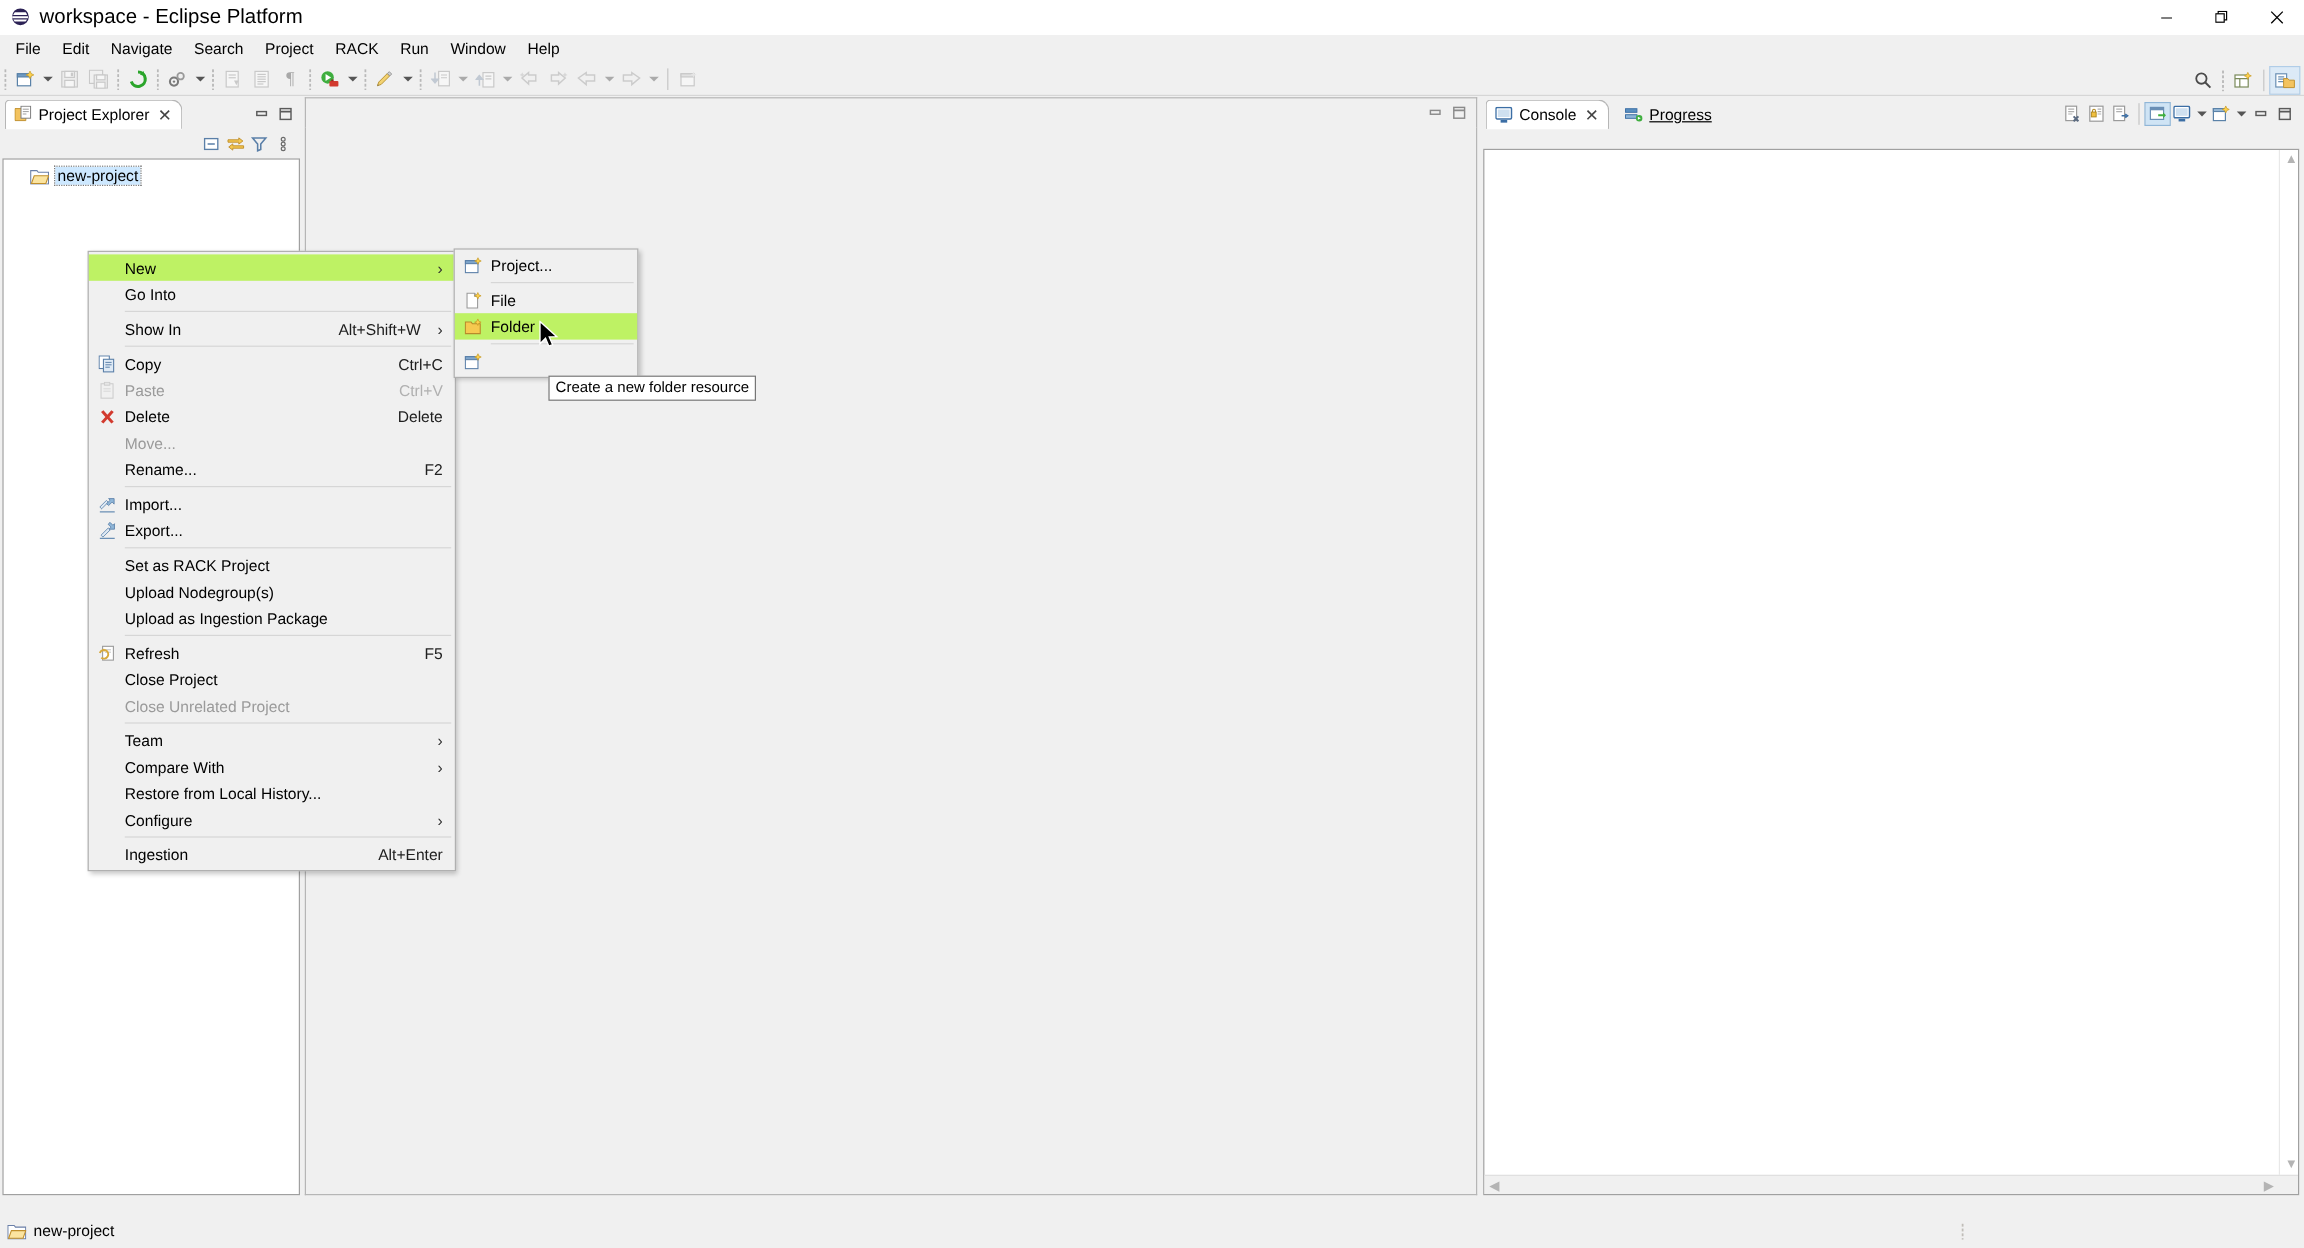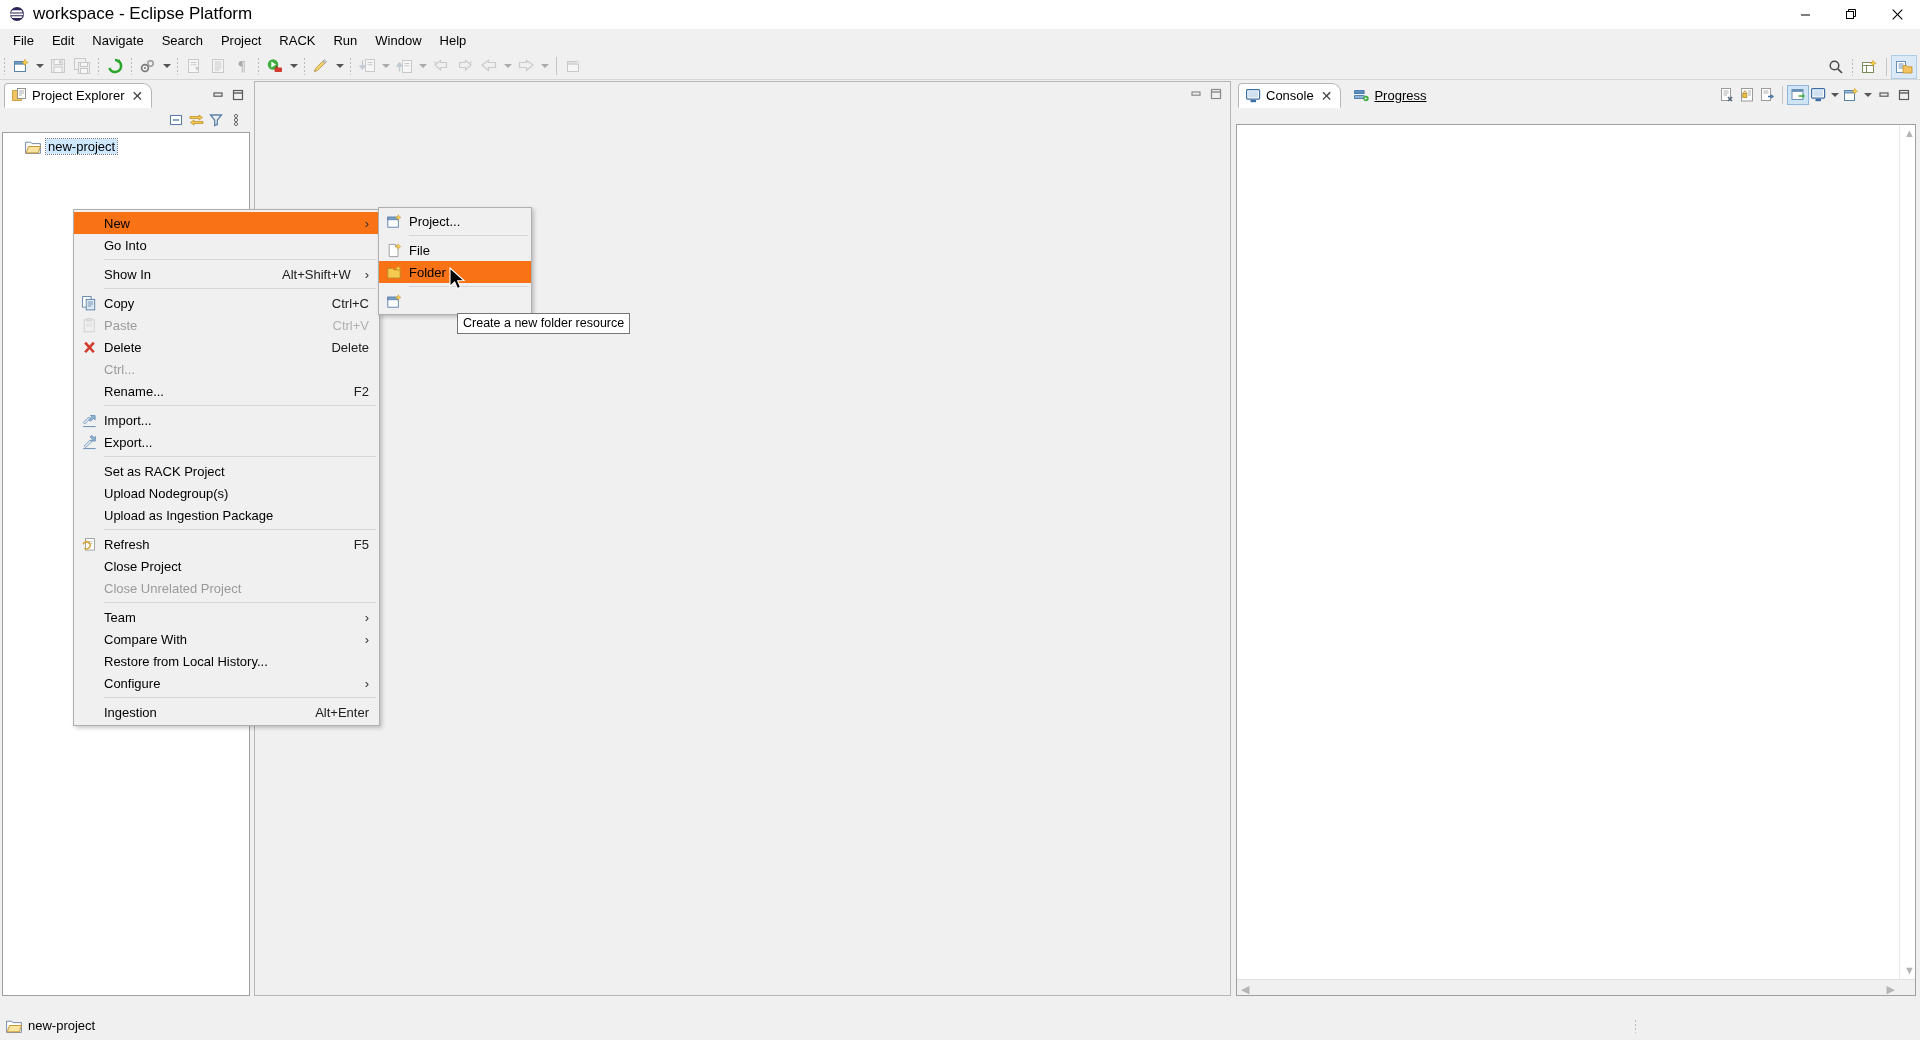--- a/index.html
+++ b/index.html
@@ -249,21 +249,21 @@
   .mrow {
     position: relative;
     display: flex;
     align-items: center;
     height: 22px;
     padding-left: 30px;
     padding-right: 10px;
     white-space: nowrap;
     z-index: 2;
   }
-  .mrow.highlight { background: #f97316; }
+  .mrow.highlight { background: #bef264; }
   .mrow.disabled .mlabel { color: #9a9a9a; }
   .mrow.disabled .maccel { color: #b0b0b0; }
   .mrow .micon {
     position: absolute;
     left: 6px; top: 50%;
     transform: translateY(-50%);
     width: 18px; height: 16px;
     display: flex; align-items: center; justify-content: center;
   }
   .mrow .mlabel { flex: 1; }
@@ -801,21 +801,21 @@
       <span class="micon">
         <svg width="15" height="15" viewBox="0 0 15 15">
           <path d="M2.2 3.4l2-1.6 3.3 3.8 3.3-3.8 2 1.6-3.6 4 3.6 4-2 1.6-3.3-3.8-3.3 3.8-2-1.6 3.6-4z" fill="#d23a2e"></path>
         </svg>
       </span>
       <span class="mlabel">Delete</span>
       <span class="maccel">Delete</span>
     </div>
 
     <div class="mrow disabled">
-      <span class="mlabel">Ctrl...</span>
+      <span class="mlabel">Move...</span>
     </div>
 
     <div class="mrow">
       <span class="mlabel">Rename...</span>
       <span class="maccel">F2</span>
     </div>
 
     <div class="msep"></div>
 
     <div class="mrow">

